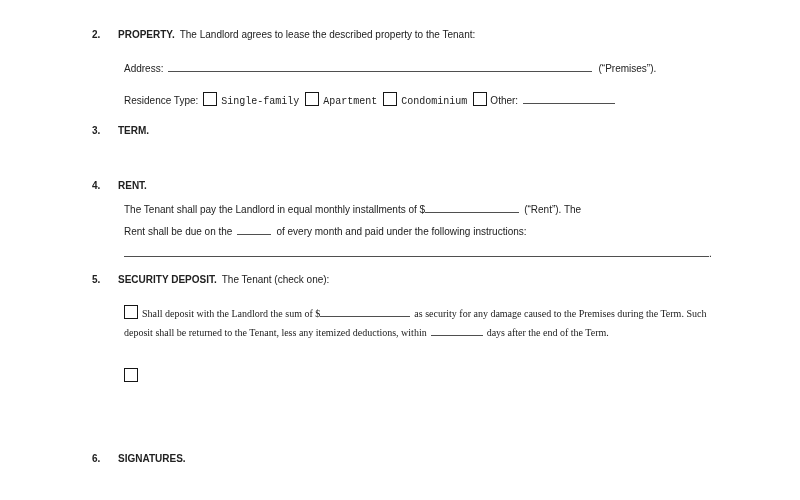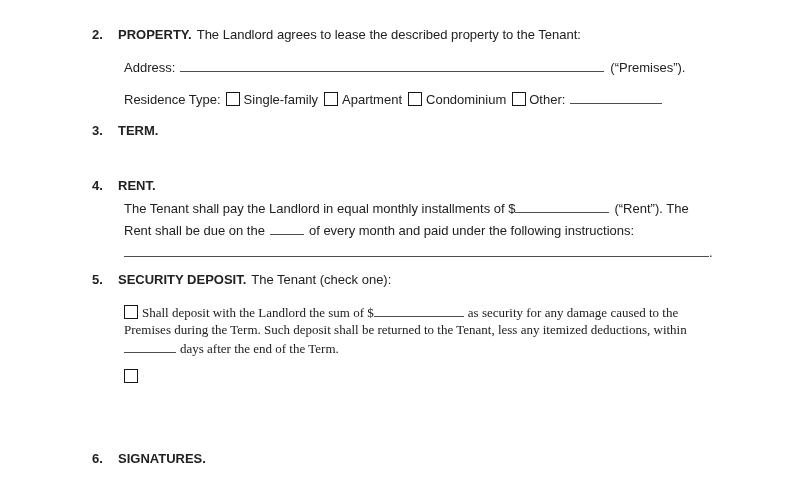--- a/index.html
+++ b/index.html
@@ -1,31 +1,31 @@
 <!DOCTYPE html>
 <html><head>
 <meta charset="utf-8">
 <style>
   html,body{margin:0;padding:0;background:#ffffff;}
   .page{
     position:relative;
     width:800px;height:487px;
     background:#ffffff;
     font-family:"Liberation Sans","DejaVu Sans",sans-serif;
-    font-size:13px;
+    font-size:10px;
     color:#212121;
     overflow:hidden;
   }
   .row{position:absolute;left:124px;line-height:17px;white-space:nowrap;}
   .row.sect{left:92px;}
   .num{display:inline-block;width:26px;font-weight:bold;}
   .bold{font-weight:bold;}
   .mr4{margin-right:4px;}
   .mr5{margin-right:5px;}
-  .mr6{margin-right:6px;}
+  .mr6{margin-right:6px;font-family:Liberation Mono, monospace;}
   .blank{
     display:inline-block;height:13px;
     border-bottom:1px solid #4f4f4f;
     vertical-align:baseline;
   }
   .cb{
     display:inline-block;width:12px;height:12px;
     border:1.6px solid #161616;background:#fff;
     vertical-align:-2px;
   }

